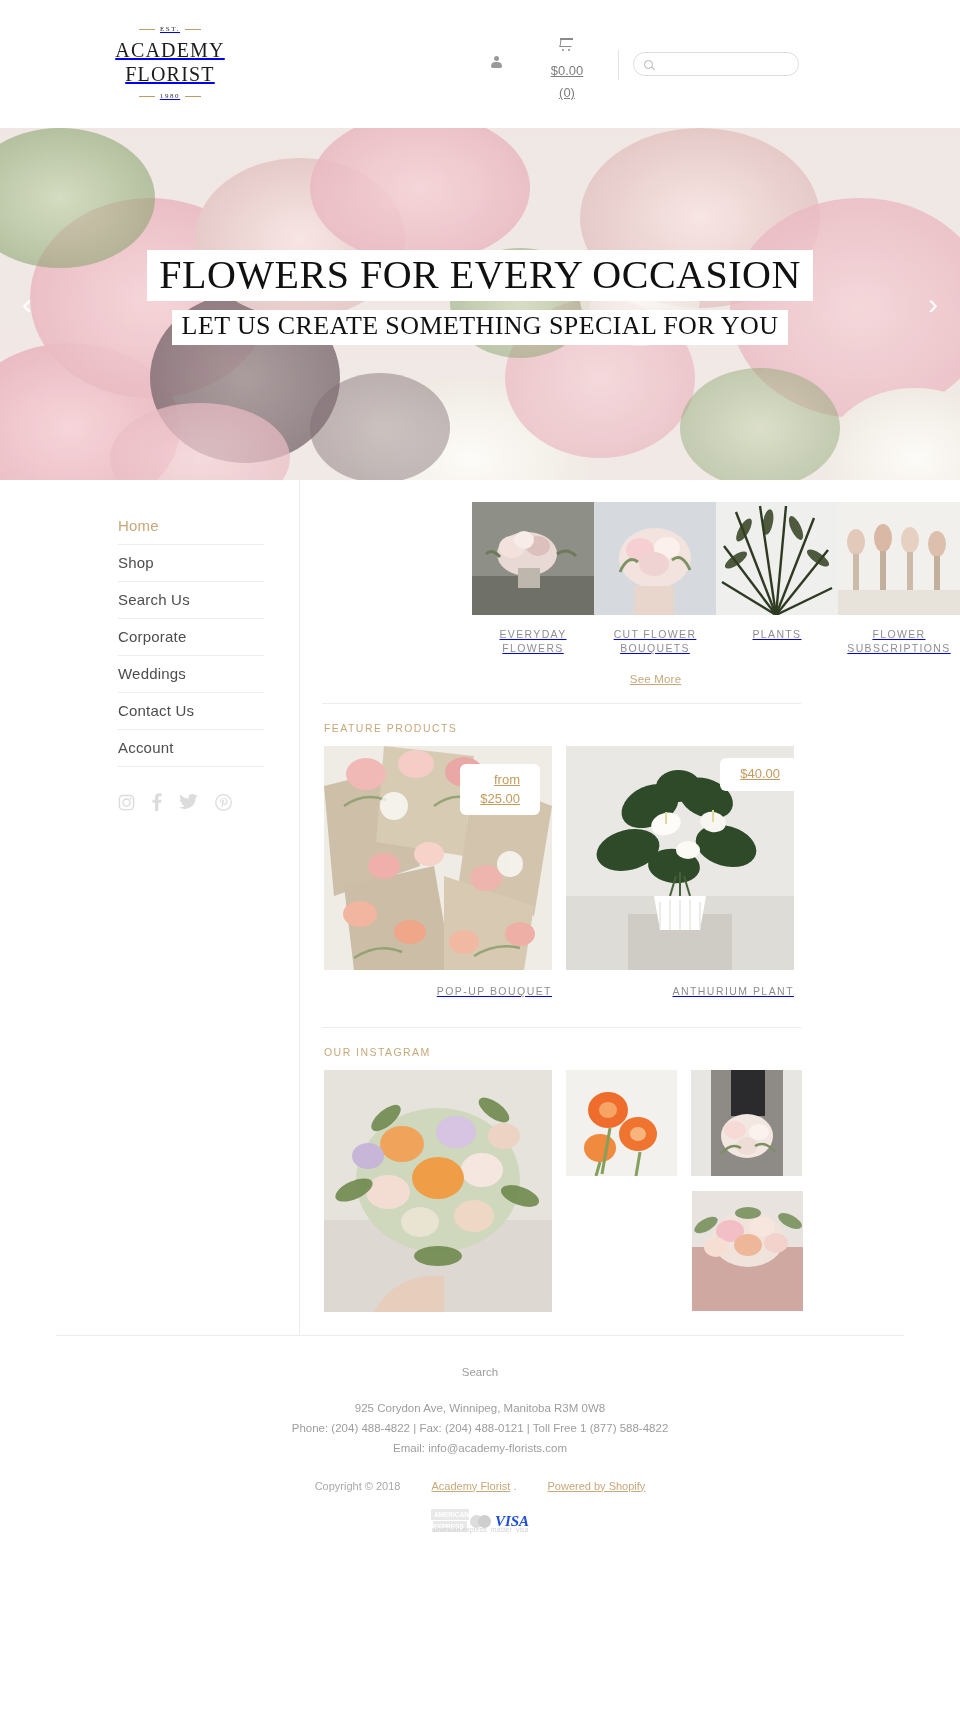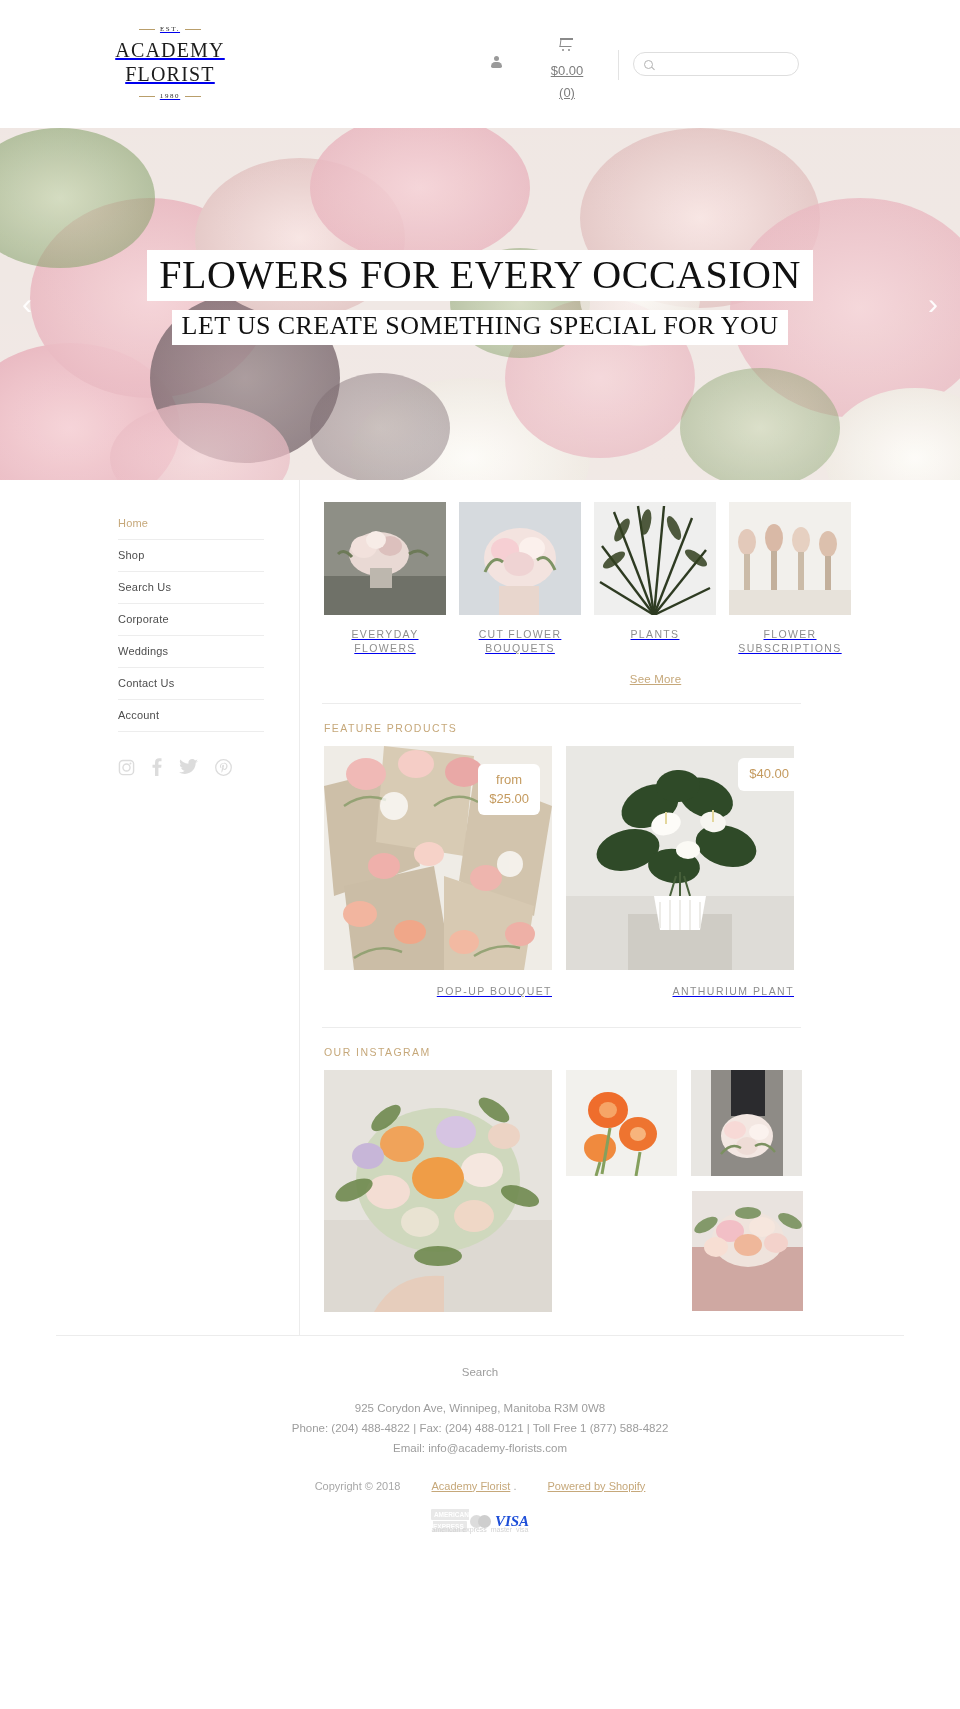--- a/index.html
+++ b/index.html
@@ -249,21 +249,21 @@
     border-right: 1px solid #ececec;
     min-height: 855px;
   }
   .nav-list { list-style: none; margin: 0; padding: 0; width: 146px; }
   .nav-list li {
     border-bottom: 1px solid #ededed;
   }
   .nav-list li a {
     display: block;
     padding: 9px 0 10px;
-    font-size: 11px;
+    font-size: 15px;
     color: #4d4d4d;
     text-decoration: none;
     letter-spacing: 0.2px;
   }
   .nav-list li.active a { color: #c6a87a; }
 
   .social {
     display: flex;
     gap: 17px;
     margin-top: 26px;
@@ -273,22 +273,23 @@
   .social a { line-height: 0; }
 
   
   .main {
     flex: 1;
     padding: 22px 0 0 22px;
   }
 
   .cats {
     display: flex;
-    gap: 13px;
+    gap: 0;
     padding-left: 2px;
+    justify-content: flex-end;
   }
   .cat { width: 122px; }
   .cat-thumb {
     width: 122px;
     height: 113px;
     background: #ddd;
     position: relative;
     overflow: hidden;
   }
   .cat-label {
@@ -336,23 +337,24 @@
     overflow: hidden;
     background: #e7e7e7;
   }
   .price-badge {
     position: absolute;
     background: #ffffff;
     color: #c49a5e;
     border-radius: 6px;
     font-size: 13px;
     line-height: 1.42;
-    padding: 7px 11px;
-    text-align: center;
+    padding: 7px 20px;
+    text-align: right;
     white-space: nowrap;
+    text-decoration: underline;
   }
   .badge-a { right: 12px; top: 18px; }
   .badge-b { right: -6px; top: 12px; }
   .product-name {
     margin-top: 15px;
     font-size: 10.5px;
     letter-spacing: 1.45px;
     color: #8e8e8e;
     text-align: right;
   }

